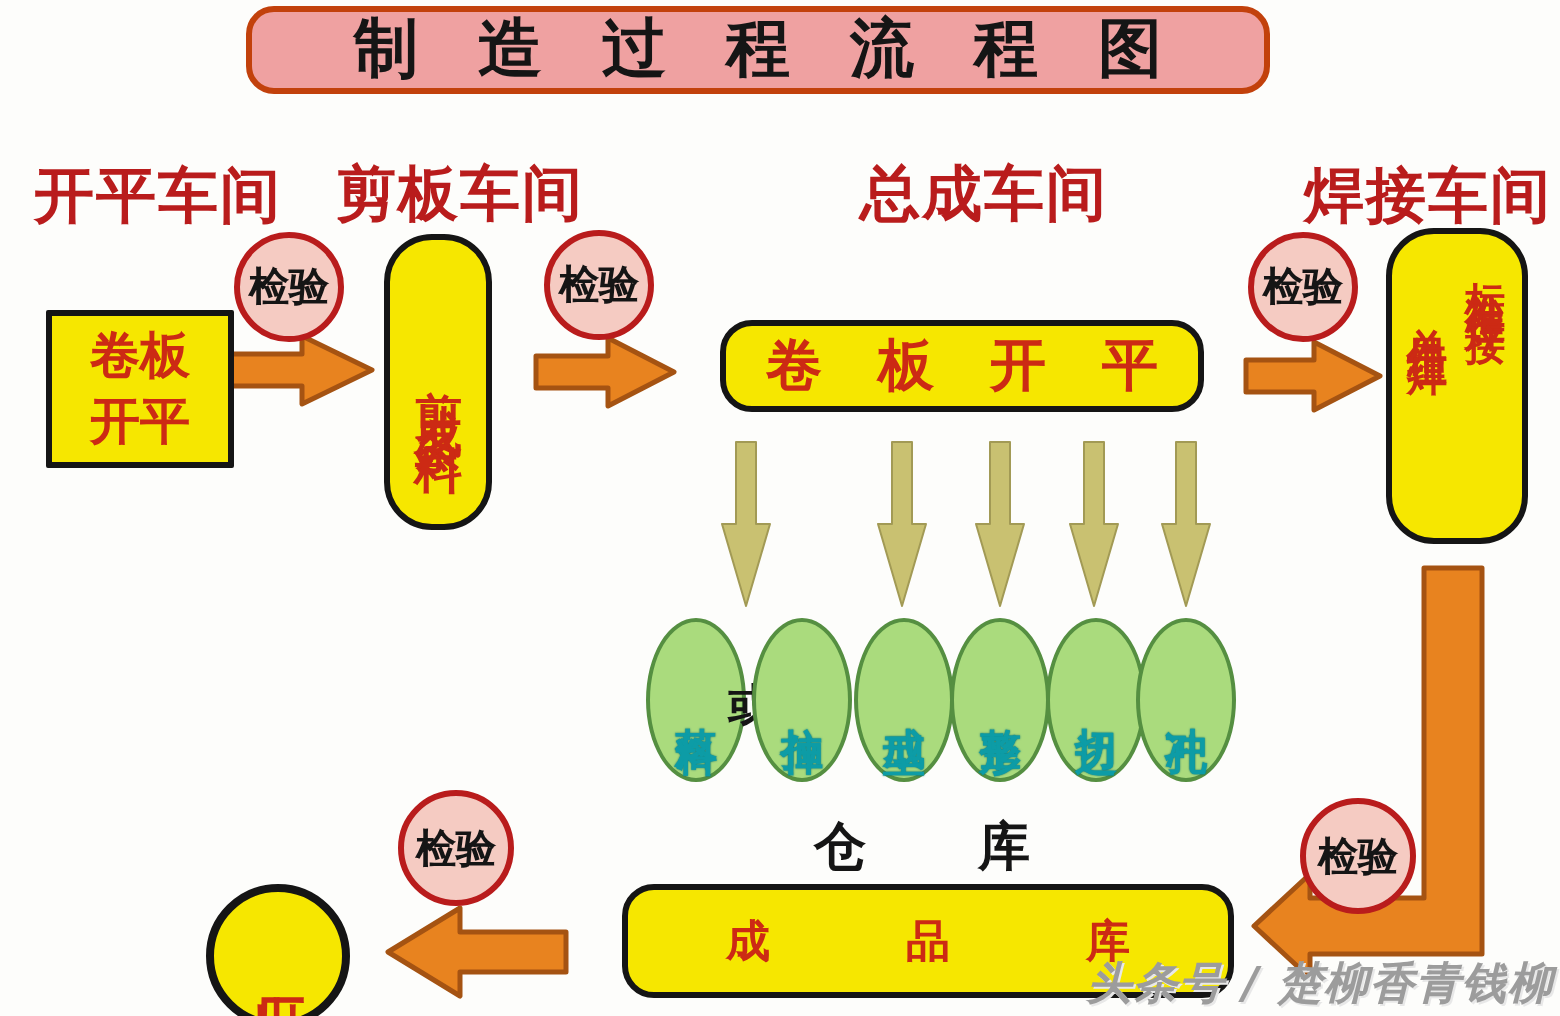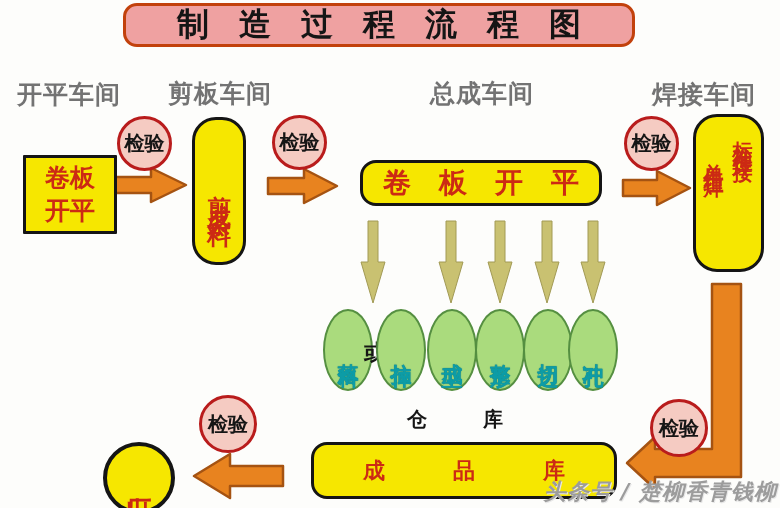--- a/index.html
+++ b/index.html
@@ -16,21 +16,21 @@
     background:#efa1a1;border:3px solid #c2410c;border-radius:14px;
     display:flex;align-items:center;justify-content:center;box-sizing:border-box;
   }
   .title-bar span{
     font-size:32px;font-weight:bold;color:#151515;
     letter-spacing:30px;padding-left:30px;white-space:nowrap;
   }
 
   
   .ws-label{
-    font-size:25px;font-weight:bold;color:#737373;
+    font-size:30px;font-weight:bold;color:#b91c1c;
     letter-spacing:1px;white-space:nowrap;font-family:Liberation Mono, monospace;
   }
 
   
   .insp{
     background:#f5cbc2;border:3px solid #b91c1c;border-radius:50%;
     display:flex;align-items:center;justify-content:center;box-sizing:border-box;
     font-size:20px;font-weight:bold;color:#151515;letter-spacing:0;
   }
 
@@ -68,21 +68,21 @@
   }
   .store span{font-size:22px;letter-spacing:68px;padding-left:68px;white-space:nowrap;}
   .shipout{
     left:103px;top:442px;width:72px;height:72px;border-radius:50%;
     border-width:4px;
   }
   .shipout span{writing-mode:vertical-rl;text-orientation:upright;font-size:26px;line-height:1;letter-spacing:1px;}
 
   
   .wh-label{
-    left:407px;top:406px;font-size:20px;font-weight:bold;color:#151515;
+    left:407px;top:406px;font-size:26px;font-weight:bold;color:#151515;
     letter-spacing:56px;white-space:nowrap;
   }
 
   
   .oval{
     width:50px;height:82px;border-radius:50%;
     background:#aadb7d;border:2.5px solid #558f41;box-sizing:border-box;
     display:flex;align-items:center;justify-content:center;
     top:309px;
   }

